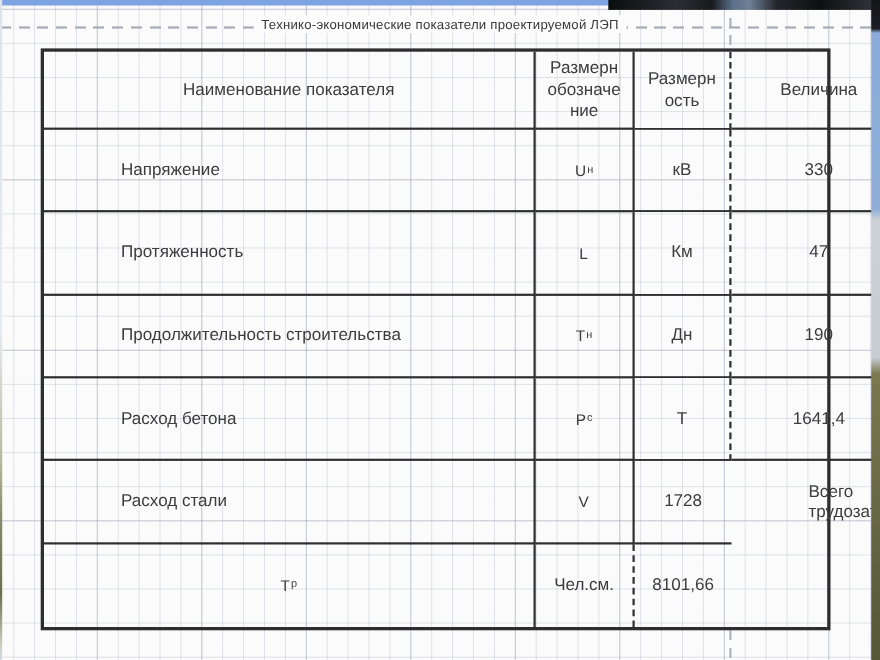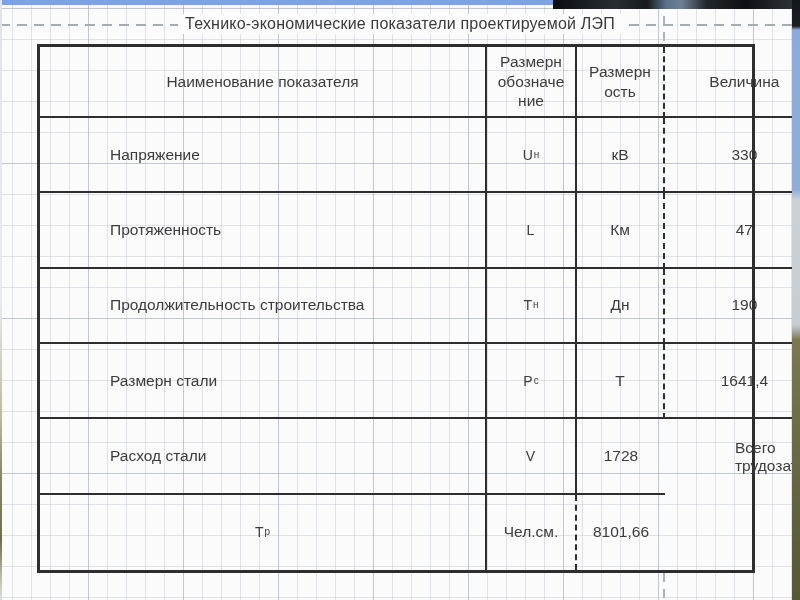--- a/index.html
+++ b/index.html
@@ -32,21 +32,21 @@
   .dash-h{position:absolute;left:0;top:24px;width:792px;height:2px;z-index:2;
     background:repeating-linear-gradient(to right,#a6abb4 0 10px,transparent 10px 17px);}
   .dash-v{position:absolute;left:663px;width:2px;z-index:2;
     background:repeating-linear-gradient(to bottom,#aeb3bb 0 9px,transparent 9px 16px);}
   .dash-v.top{top:0;height:44px;}
   .dash-v.bottom{top:573px;height:27px;}
 
   
   .title{position:absolute;top:14px;left:400px;transform:translateX(-50%);z-index:3;
     background:#fcfcfd;padding:1px 7px;white-space:nowrap;
-    font-size:16px;color:#3a3a3a;letter-spacing:.2px;}
+    font-size:12px;color:#3a3a3a;letter-spacing:.2px;}
 
   
   .tbl{position:absolute;left:37px;top:44px;width:718px;height:529px;z-index:3;
     border:3px solid #2e2e2e;box-sizing:border-box;
     display:grid;grid-template-columns:447px 90px 88px 1fr;grid-template-rows:71px repeat(6,1fr);}
   .cell{display:flex;align-items:center;justify-content:center;box-sizing:border-box;
     border-right:2px solid #2e2e2e;border-bottom:2px solid #2e2e2e;
     font-size:15.5px;color:#3c3c3c;text-align:center;}
   .cell.unit{border-right-style:dashed;}
   .cell.last-col{border-right:none;}
@@ -97,21 +97,21 @@
   <div class="cell val last-col">47</div>
 
   <div class="cell name">Продолжительность строительства</div>
   <div class="cell sym">
       <span class="base">Т</span>
       <sub>н</sub>
     </div>
   <div class="cell unit">Дн</div>
   <div class="cell val last-col">190</div>
 
-  <div class="cell name">Размерн стали</div>
+  <div class="cell name">Расход бетона</div>
   <div class="cell sym">
       <span class="base">Р</span>
       <sub>с</sub>
     </div>
   <div class="cell unit">Т</div>
   <div class="cell val last-col">1641,4</div>
 
   <div class="cell name">Расход стали</div>
   <div class="cell sym">
       <span class="base">V</span>

